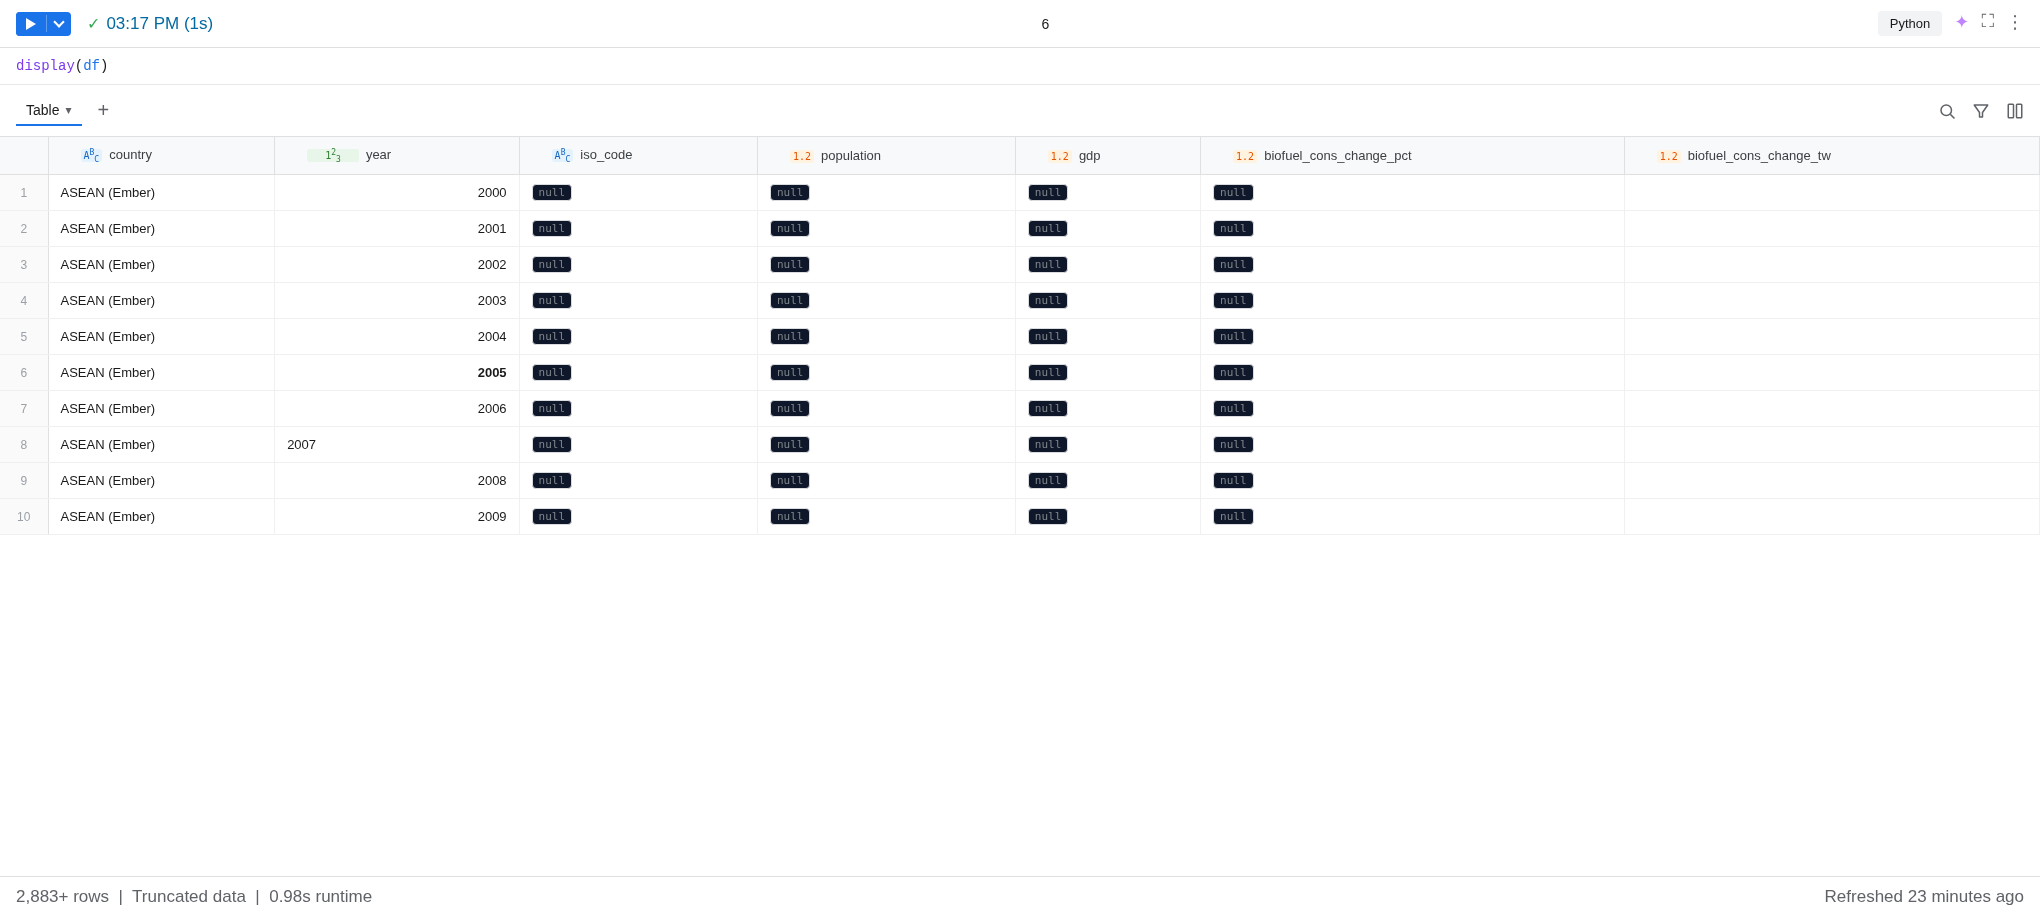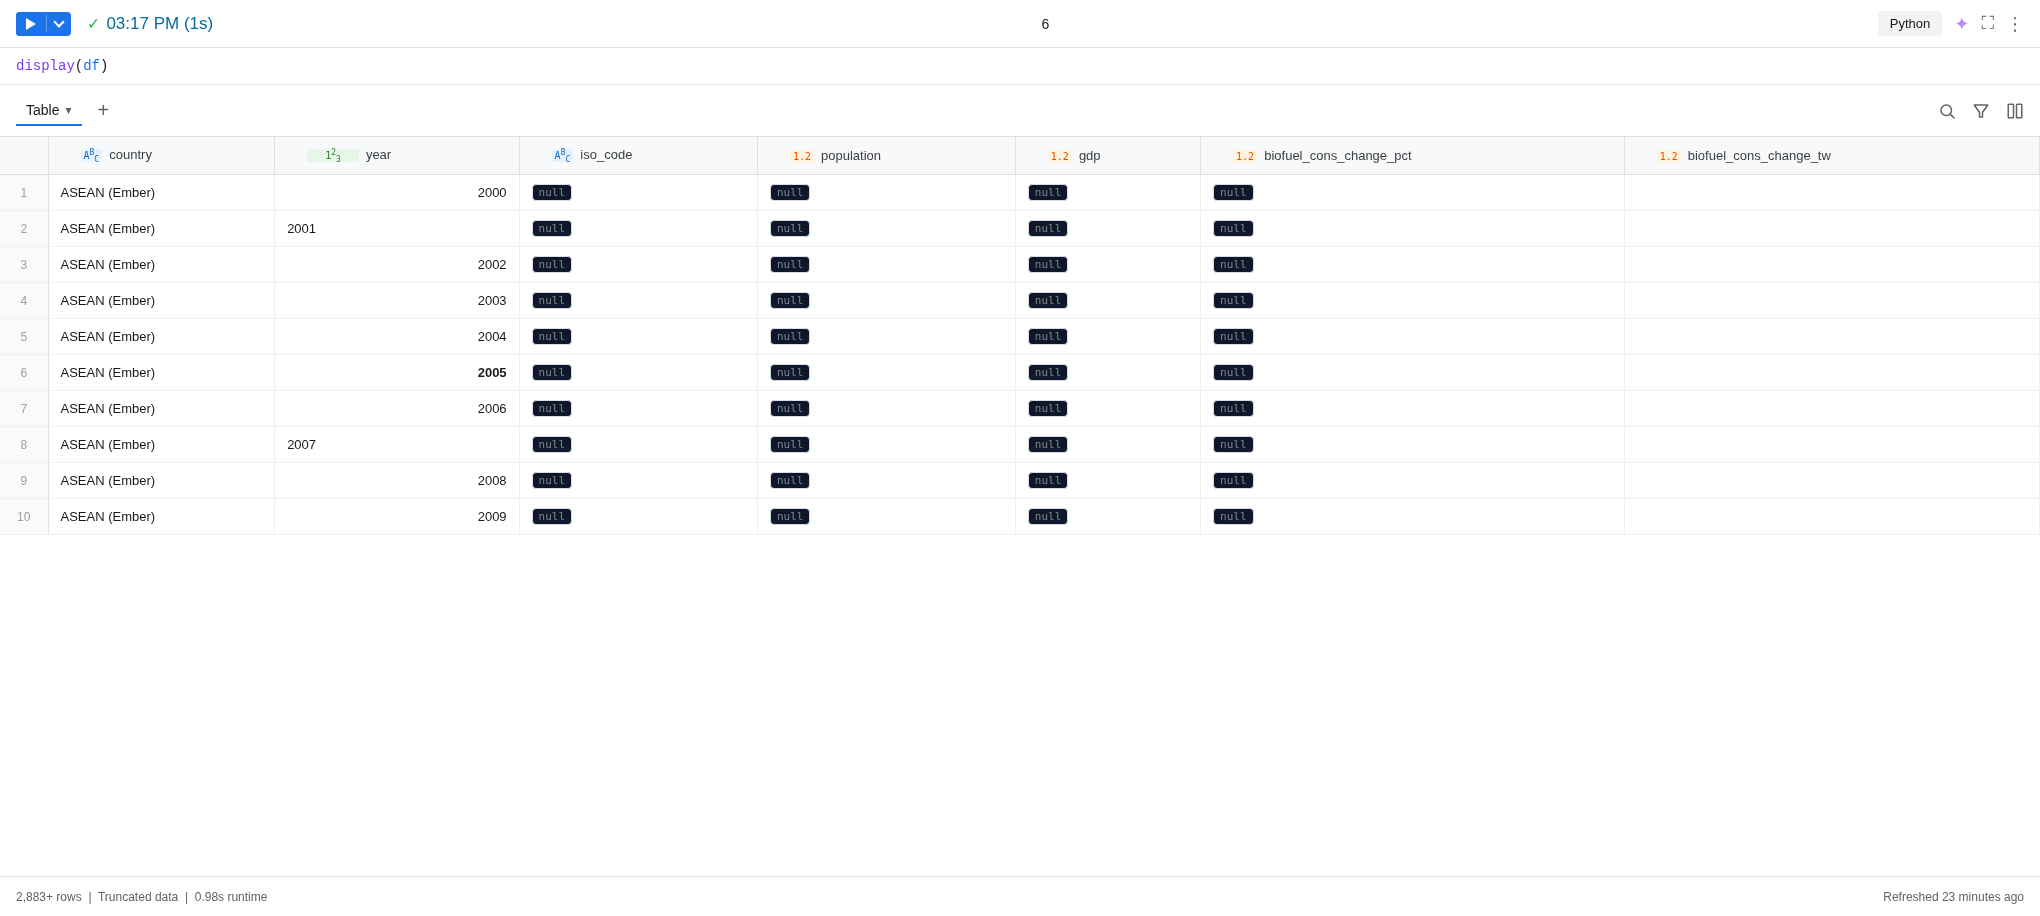--- a/index.html
+++ b/index.html
@@ -60,21 +60,21 @@
       font-size: 17px;
     }
     .toolbar-center {
       flex: 1;
       text-align: center;
       font-size: 14px;
       color: #1a1a1a;
     }
     .toolbar-right {
       display: flex;
-      align-items: center;
+      align-items: flex-start;
       gap: 12px;
     }
     .python-btn {
       background: #f1f3f4;
       border: none;
       border-radius: 4px;
       padding: 5px 12px;
       font-size: 13px;
       cursor: pointer;
       color: #1a1a1a;
@@ -211,21 +211,21 @@
     }
 
     
     .status-bar {
       display: flex;
       align-items: center;
       justify-content: space-between;
       padding: 8px 16px;
       border-top: 1px solid #e0e0e0;
       background: #fff;
-      font-size: 12px;
+      font-size: 17px;
       color: #5f6368;
       height: 40px;
     }
 
     .main-content {
       display: flex;
       flex-direction: column;
       height: 916px;
     }
     .table-section {
@@ -362,21 +362,21 @@
               <td style="text-align: right;">2000</td>
               <td><span class="null-badge">null</span></td>
               <td><span class="null-badge">null</span></td>
               <td><span class="null-badge">null</span></td>
               <td><span class="null-badge">null</span></td>
               <td></td>
             </tr>
             <tr>
               <td>2</td>
               <td>ASEAN (Ember)</td>
-              <td style="text-align: left; margin-top: 20px;">2001</td>
+              <td style="text-align: right; margin-top: 20px;">2001</td>
               <td><span class="null-badge">null</span></td>
               <td><span class="null-badge">null</span></td>
               <td><span class="null-badge">null</span></td>
               <td><span class="null-badge">null</span></td>
               <td></td>
             </tr>
             <tr>
               <td>3</td>
               <td>ASEAN (Ember)</td>
               <td style="text-align: right;">2002</td>

